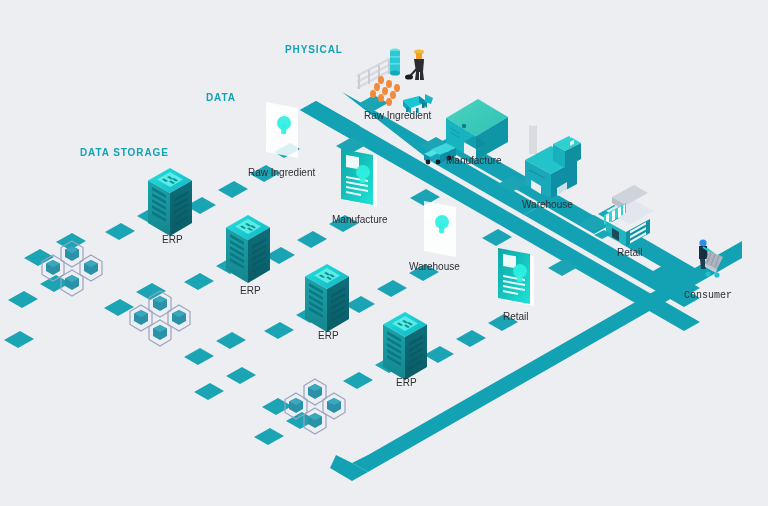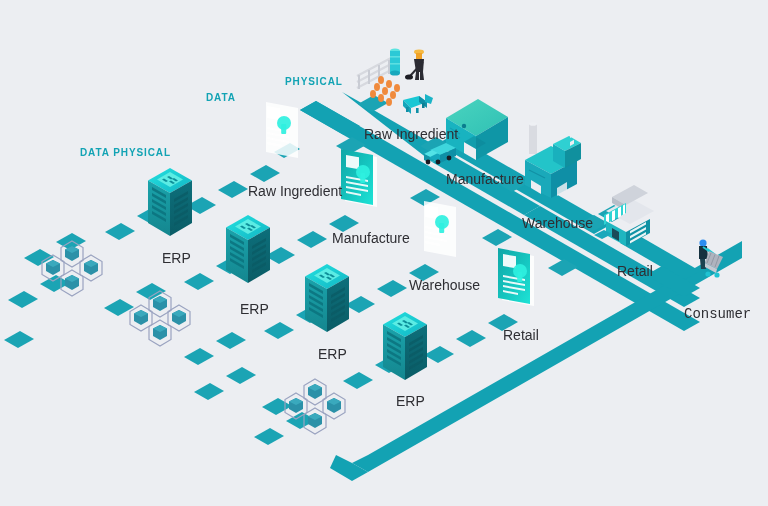--- a/index.html
+++ b/index.html
@@ -31,25 +31,24 @@
     font-family: "Liberation Sans", sans-serif;
     font-size: 10px;
     font-weight: bold;
     letter-spacing: 0.9px;
     color: #12a3b4;
     white-space: nowrap;
   }
   .node-label {
     position: absolute;
     font-family: "Liberation Sans", sans-serif;
-    font-size: 14px;
+    font-size: 10px;
     font-weight: normal;
     color: #2e2e33;
     white-space: nowrap;
-    margin-top: 16px;
   }
 </style>
 </head>
 <body>
 
 <div id="stage">
 
   <svg id="scene" viewBox="0 0 768 506" xmlns="http://www.w3.org/2000/svg">
     <defs>
       <linearGradient id="gDocFace" x1="0" y1="0" x2="1" y2="1">
@@ -567,23 +566,23 @@
         </g>
         <polygon points="-4,-2 8,4 7,8 -4,2" fill="#c4c9d2"></polygon>
         <line x1="0" y1="-14" x2="-6" y2="-18" stroke="#20c7d4" stroke-width="2"></line>
         <circle cx="-1" cy="9" r="2.6" fill="#1ec3d2"></circle>
         <circle cx="8" cy="10" r="2.6" fill="#1ec3d2"></circle>
       </g>
     </g>
 
   </svg>
 
-  <div class="layer-title" style="left:80px; top:147px;">DATA PHYSICAL</div>
+  <div class="layer-title" style="left:80px; top:147px;">DATA STORAGE</div>
   <div class="layer-title" style="left:206px; top:92px;">DATA</div>
-  <div class="layer-title" style="left:285px; top:44px;margin-top:32px;">PHYSICAL</div>
+  <div class="layer-title" style="left:285px; top:44px;">PHYSICAL</div>
 
   <div class="node-label" style="left:162px; top:234px;">ERP</div>
   <div class="node-label" style="left:240px; top:285px;">ERP</div>
   <div class="node-label" style="left:318px; top:330px;">ERP</div>
   <div class="node-label" style="left:396px; top:377px;">ERP</div>
 
   <div class="node-label" style="left:248px; top:167px;">Raw Ingredient</div>
   <div class="node-label" style="left:332px; top:214px;">Manufacture</div>
   <div class="node-label" style="left:409px; top:261px;">Warehouse</div>
   <div class="node-label" style="left:503px; top:311px;">Retail</div>

